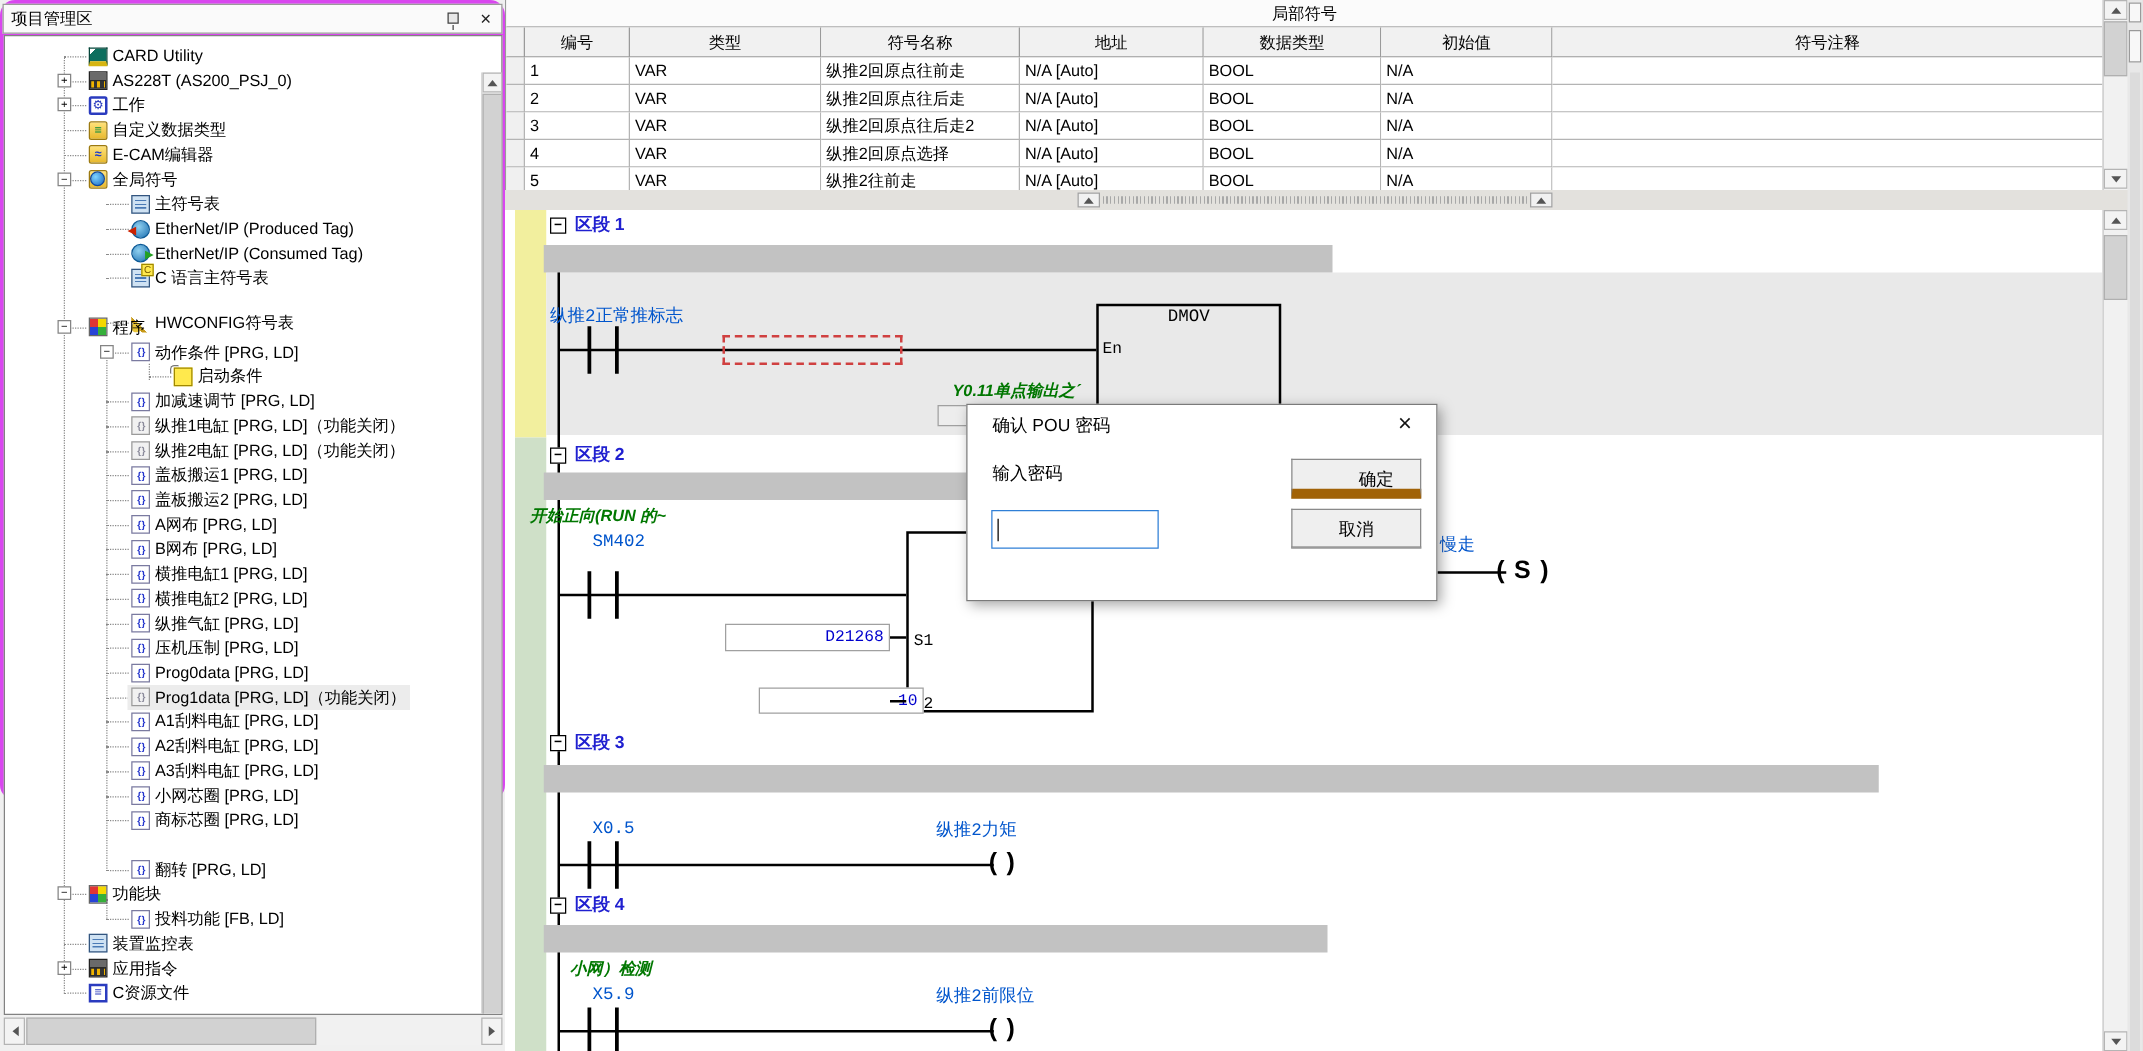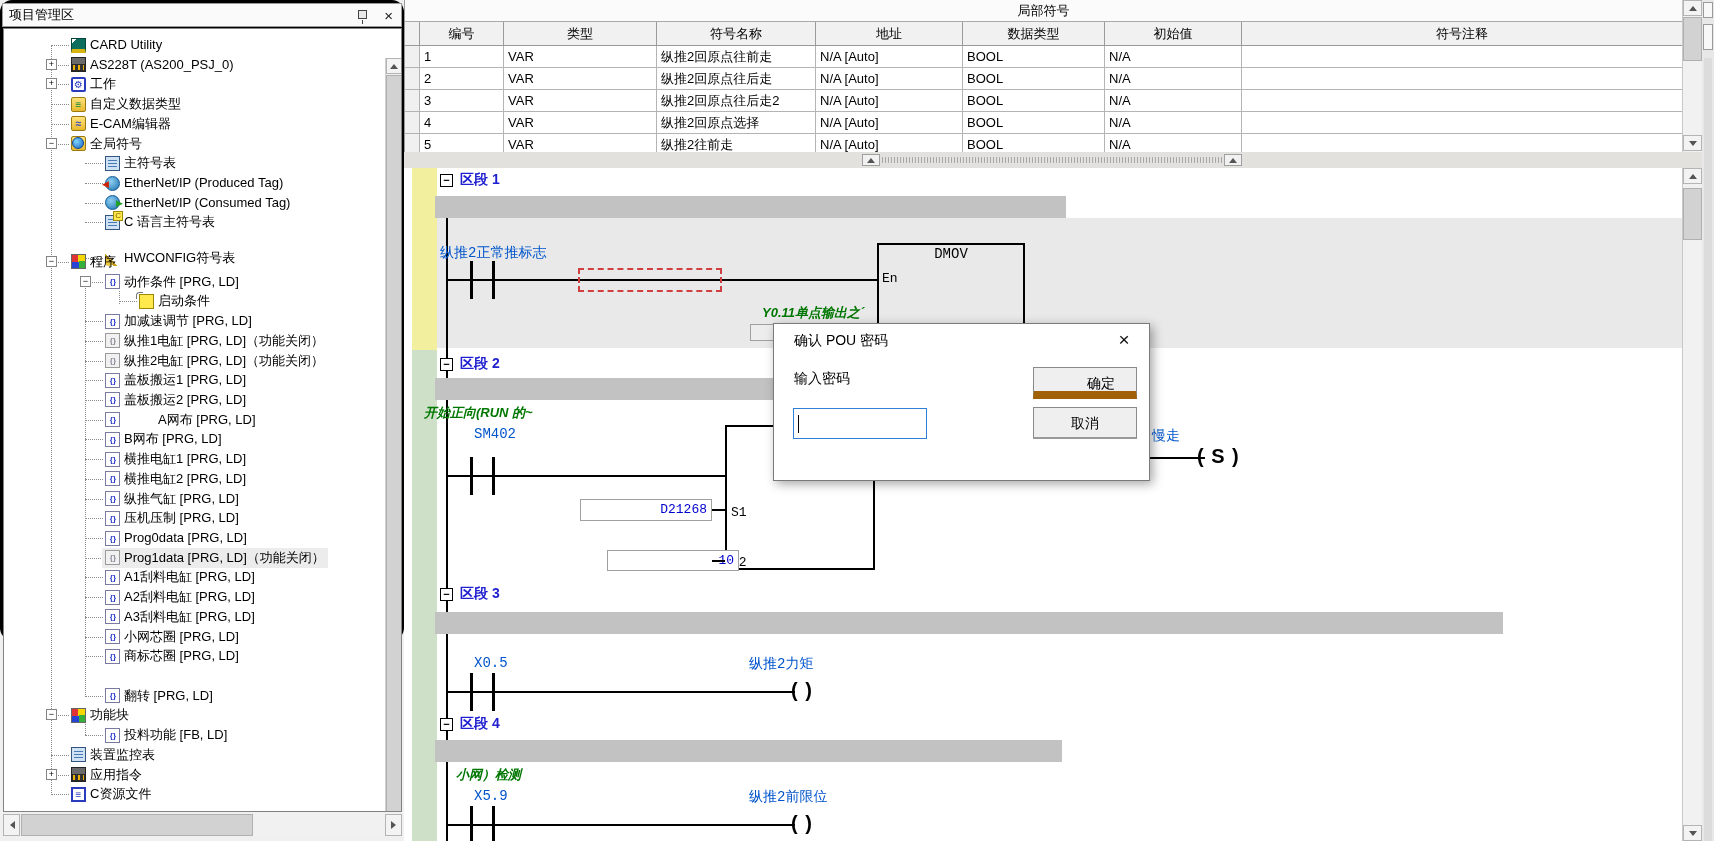--- a/index.html
+++ b/index.html
@@ -1,21 +1,21 @@
 <!DOCTYPE html>
 <html><head>
 <meta charset="utf-8">
 <style>
   html,body{margin:0;padding:0;background:#d8d8d8;}
   *{box-sizing:border-box;}
   #app{position:relative;width:1714px;height:841px;background:#f0f0f0;overflow:hidden;
        font-family:"Liberation Sans","DejaVu Sans",sans-serif;font-size:13px;color:#000;}
 
   
-  #sidebar{position:absolute;left:0;top:0;width:404px;height:640px;background:#000000;border-radius:12px;}
+  #sidebar{position:absolute;left:0;top:0;width:404px;height:640px;background:#d946ef;border-radius:12px;}
   .sb-title{position:absolute;left:2px;top:3px;width:400px;height:24px;background:#fafafa;
             border:1px solid #9a9a9a;line-height:22px;padding-left:6px;}
   .pin-ic{position:absolute;right:34px;top:6px;width:9px;height:9px;border:1px solid #444;background:#e8e8e8;}
   .pin-ic::after{content:"";position:absolute;left:3px;top:9px;width:1px;height:4px;background:#444;}
   .close-ic{position:absolute;right:8px;top:2px;font-size:15px;line-height:20px;color:#222;cursor:default;}
   #treebox{position:absolute;left:3px;top:28px;width:399px;height:784px;background:#fff;
            border:1px solid #828282;overflow:hidden;}
   #tree-rows{position:absolute;left:0;top:0;right:18px;bottom:0;}
   .trow{position:absolute;left:0;right:0;height:20px;line-height:20px;white-space:nowrap;}
   .tlabelwrap{position:absolute;display:flex;align-items:center;height:20px;padding:0 3px;}
@@ -287,21 +287,21 @@
           </div>
           <div class="trow" style="top: 360.96px;">
             <span class="tstub" style="left: 81px;"></span>
             <span class="tlabelwrap" style="left: 98px;">
               <span class="ti ti-pou"></span>
               <span class="tlabel">盖板搬运2 [PRG, LD]</span>
             </span>
           </div>
           <div class="trow" style="top: 380.68px;">
             <span class="tstub" style="left: 81px;"></span>
-            <span class="tlabelwrap" style="left: 98px; gap: 34px;">
+            <span class="tlabelwrap" style="left: 98px;">
               <span class="ti ti-pou"></span>
               <span class="tlabel">A网布 [PRG, LD]</span>
             </span>
           </div>
           <div class="trow" style="top: 400.4px;">
             <span class="tstub" style="left: 81px;"></span>
             <span class="tlabelwrap" style="left: 98px;">
               <span class="ti ti-pou"></span>
               <span class="tlabel">B网布 [PRG, LD]</span>
             </span>

